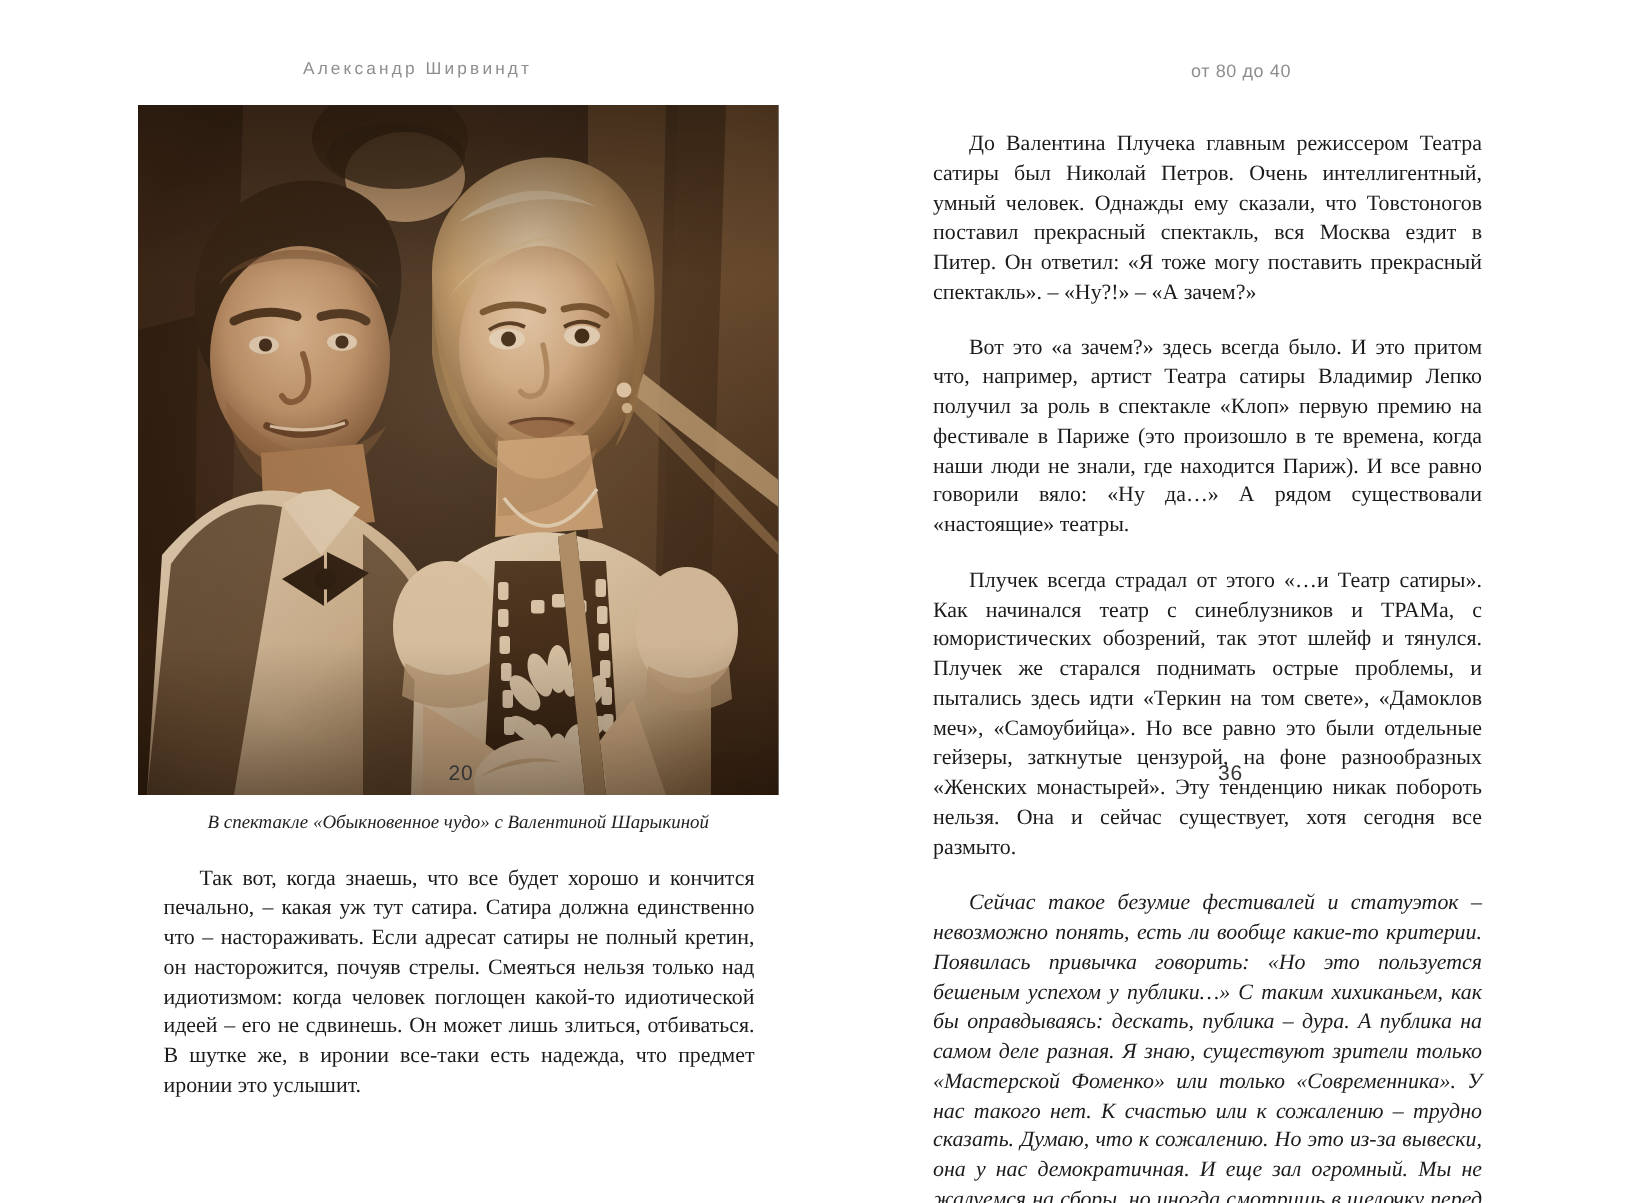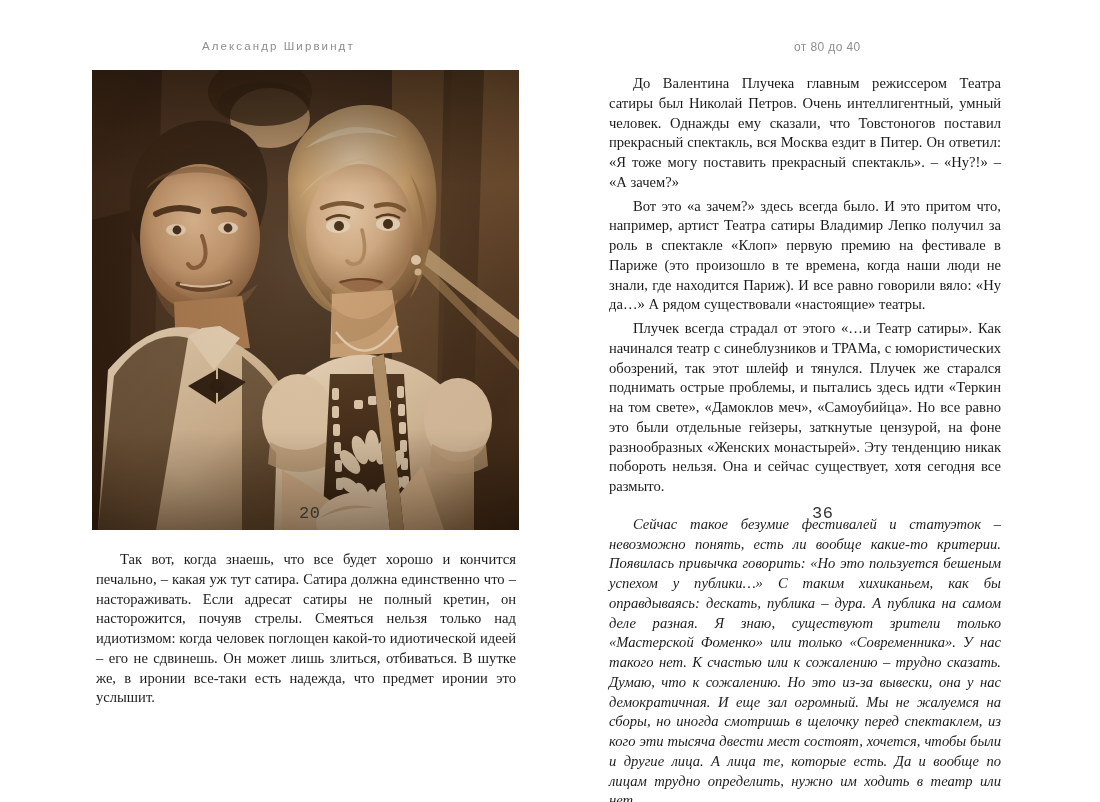--- a/index.html
+++ b/index.html
@@ -72,35 +72,35 @@
   
   .body-text {
     font-size: 14.6px;
     line-height: 19.75px;
     text-align: justify;
     text-justify: inter-word;
     hyphens: manual;
     color: #1b1b1b;
   }
   .body-text p {
-    margin: 4px;
+    margin: 17px;
     text-indent: 24px;
   }
   .body-text p.gap-before { margin-top: 18px; font-style: italic; }
 
   .left-body { margin-top: 20px; }
 
   .right-body p { text-indent: 24px; }
 
   
   .folio {
     position: absolute;
     bottom: 45px;
-    font-family: Liberation Mono, monospace;
-    font-size: 17px;
+    font-family: Liberation Sans, sans-serif;
+    font-size: 14px;
     color: #343434;
     letter-spacing: 0.6px;
   }
   .folio-left  { left: 299px; }
   .folio-right { left: 812px; }
 </style>
 </head>
 <body>
 
 <div class="spread">
@@ -311,20 +311,21 @@
 
         <path d="M292 284 L312 460 L298 460 L280 288 Z" fill="#c7a madness"></path>
         <path d="M292 284 L312 460 L298 460 L280 288 Z" fill="#cbab81" opacity="0.9"></path>
 
         <rect x="0" y="0" width="427" height="460" fill="url(#sepiaWash)"></rect>
         <rect x="0" y="0" width="427" height="460" fill="url(#vign)"></rect>
         <rect x="0" y="0" width="427" height="460" fill="#7a4a1e" opacity="0.14"></rect>
       </svg>
     </div>
 
+    <div class="photo-caption">В спектакле «Обыкновенное чудо» с Валентиной Шарыкиной</div>
 
     <div class="body-text left-body">
       <p>Так вот, когда знаешь, что все будет хорошо и кончится печально, – какая уж тут сатира. Сатира должна единственно что – настораживать. Если адресат сатиры не полный кретин, он насторожится, почуяв стрелы. Смеяться нельзя только над идиотизмом: когда человек поглощен какой-то идиотической идеей – его не сдвинешь. Он может лишь злиться, отбиваться. В шутке же, в иронии все-таки есть надежда, что предмет иронии это услышит.</p>
     </div>
   </div>
 
   <div class="page page-right">
     <div class="body-text right-body">
       <p>До Валентина Плучека главным режиссером Театра сатиры был Николай Петров. Очень интеллигентный, умный человек. Однажды ему сказали, что Товстоногов поставил прекрасный спектакль, вся Москва ездит в Питер. Он ответил: «Я тоже могу поставить прекрасный спектакль». – «Ну?!» – «А зачем?»</p>
       <p>Вот это «а зачем?» здесь всегда было. И это притом что, например, артист Театра сатиры Владимир Лепко получил за роль в спектакле «Клоп» первую премию на фестивале в Париже (это произошло в те времена, когда наши люди не знали, где находится Париж). И все равно говорили вяло: «Ну да…» А рядом существовали «настоящие» театры.</p>

